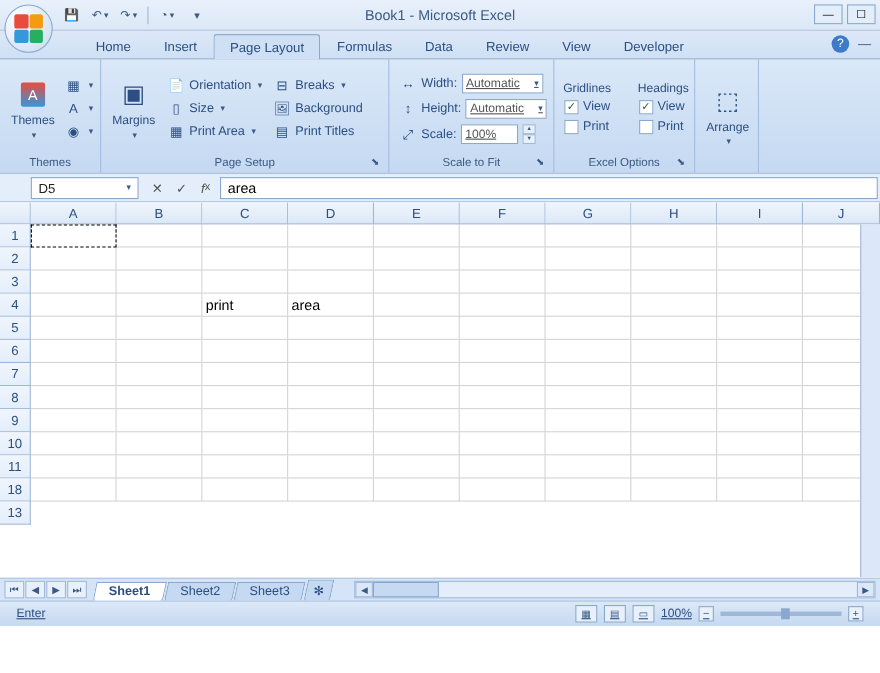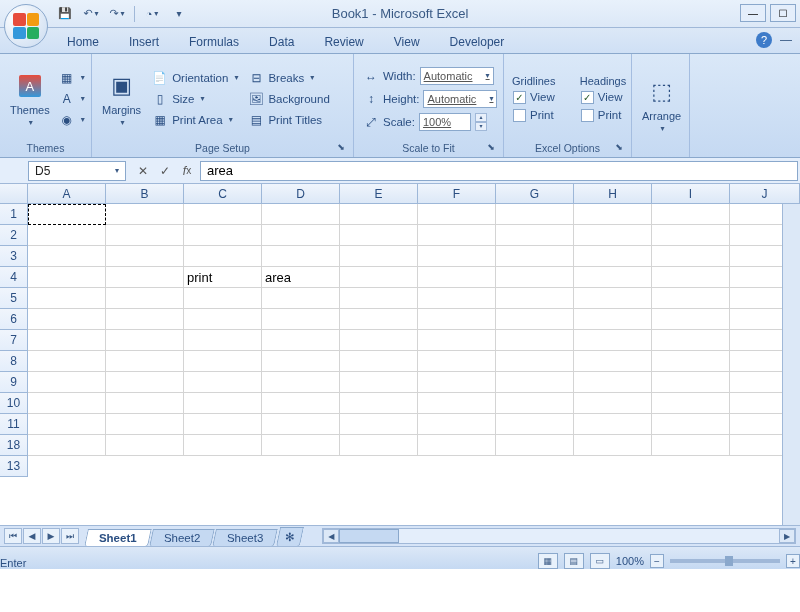--- a/index.html
+++ b/index.html
@@ -13,21 +13,21 @@
 .office-logo div { border-radius: 2px; }
 .ol1 { background: #e74c3c; } .ol2 { background: #f39c12; } .ol3 { background: #3498db; } .ol4 { background: #27ae60; }
 .qat { margin-left: 56px; display: flex; align-items: center; gap: 8px; }
 .qat-item { width: 18px; height: 18px; display: flex; align-items: center; justify-content: center; color: #3a5a85; font-size: 11px; cursor: pointer; }
 .qat-sep { width: 1px; height: 16px; background: #a0b8d8; }
 .title-text { position: absolute; left: 50%; transform: translateX(-50%); font-size: 13px; color: #3a5a85; }
 .win-controls { position: absolute; right: 4px; top: 4px; display: flex; gap: 4px; }
 .win-btn { width: 26px; height: 18px; border: 1px solid #8aa8cc; background: #e4eefb; display: flex; align-items: center; justify-content: center; font-size: 10px; cursor: pointer; }
 
 
-.ribbon-tabs { height: 26px; background: linear-gradient(to bottom, #dce8f7, #cfe0f5); display: flex; align-items: flex-end; padding-left: 52px; border-bottom: 1px solid #8aa8cc; position: relative; }
+.ribbon-tabs { height: 26px; background: linear-gradient(to bottom, #dce8f7, #cfe0f5); display: flex; align-items: flex-end; padding-left: 72px; border-bottom: 1px solid #8aa8cc; position: relative; }
 .tab { padding: 4px 14px; font-size: 12px; color: #2b4f82; cursor: pointer; border: 1px solid transparent; border-bottom: none; }
 .tab.active { background: #cfe0f5; border-color: #8aa8cc; border-top-left-radius: 3px; border-top-right-radius: 3px; position: relative; top: 1px; }
 .ribbon-right { position: absolute; right: 8px; top: 4px; display: flex; gap: 8px; align-items: center; }
 .help-icon { width: 16px; height: 16px; border-radius: 50%; background: #3d7bc9; color: #fff; font-size: 11px; display: flex; align-items: center; justify-content: center; cursor: pointer; }
 
 
 .ribbon { height: 104px; background: linear-gradient(to bottom, #dae8f8, #c5d9f2); display: flex; border-bottom: 1px solid #8aa8cc; }
 .group { border-right: 1px solid #a4bde0; display: flex; flex-direction: column; padding: 3px 6px 1px; }
 .group-body { flex: 1; display: flex; align-items: center; }
 .group-label { font-size: 10.5px; color: #3a5a85; text-align: center; padding: 2px 0; position: relative; }
@@ -72,21 +72,21 @@
 .nav-btn { width: 18px; height: 16px; background: #e8f1fb; border: 1px solid #a0b8d8; margin-right: 1px; font-size: 9px; color: #3a5a85; display: flex; align-items: center; justify-content: center; cursor: pointer; }
 .sheet-tabs { display: flex; margin-left: 6px; align-items:flex-end; height:100%; }
 .sheet-tab { padding: 2px 12px; font-size: 11.5px; color: #2b4f82; background: #c5d9f2; border: 1px solid #8aa8cc; border-bottom: none; margin-right: 1px; cursor: pointer; border-radius: 0 0 3px 3px; transform: skewX(-12deg); }
 .sheet-tab span { display:inline-block; transform: skewX(12deg); }
 .sheet-tab.active { background: #fff; font-weight: bold; }
 .hscroll { flex: 1; margin-left: 20px; margin-right: 4px; height: 16px; background: #e4eefb; border: 1px solid #a0b8d8; position: relative; display:flex; align-items:center; }
 .hscroll-btn { width:16px; height:14px; background:#dce8f7; border:1px solid #a0b8d8; font-size:8px; color:#3a5a85; display:flex;align-items:center;justify-content:center; cursor:pointer;}
 .hscroll-thumb { width: 60px; height: 14px; background: #c5d9f2; border:1px solid #8aa8cc; }
 
 
-.status-bar { height: 22px; background: linear-gradient(to bottom,#dce8f7,#c5d9f2); display: flex; align-items: flex-end; padding: 0 0; font-size: 11px; color: #2b4f82; justify-content: space-between; }
+.status-bar { height: 22px; background: linear-gradient(to bottom,#dce8f7,#c5d9f2); display: flex; align-items: center; padding: 0 15px; font-size: 11px; color: #2b4f82; justify-content: space-between; text-decoration: underline; }
 .status-right { display: flex; align-items: center; gap: 6px; }
 .view-btn { width: 20px; height: 16px; border: 1px solid #8aa8cc; background: #e8f1fb; cursor:pointer; display:flex;align-items:center;justify-content:center;font-size:9px;color:#3a5a85; }
 .zoom-slider { width: 110px; height: 4px; background: #a0b8d8; position: relative; }
 .zoom-thumb { position: absolute; left: 50%; top: -3px; width: 8px; height: 10px; background: #8aa8cc; }
 .zoom-btn { width:14px;height:14px;border:1px solid #8aa8cc;background:#e8f1fb;font-size:10px;color:#3a5a85;display:flex;align-items:center;justify-content:center;cursor:pointer;}
 </style>
 </head>
 <body>
 
 <div class="titlebar">
@@ -113,20 +113,21 @@
   <div class="title-text">Book1 - Microsoft Excel</div>
   <div class="win-controls">
     <div class="win-btn">—</div>
     <div class="win-btn">☐</div>
   </div>
 </div>
 
 <div class="ribbon-tabs">
   <div class="tab">Home</div>
   <div class="tab">Insert</div>
+  <div class="tab active">Page Layout</div>
   <div class="tab">Formulas</div>
   <div class="tab">Data</div>
   <div class="tab">Review</div>
   <div class="tab">View</div>
   <div class="tab">Developer</div>
   <div class="ribbon-right">
     <div class="help-icon">?</div>
     <div style="font-size:12px;color:#3a5a85;cursor:pointer">—</div>
   </div>
 </div>

